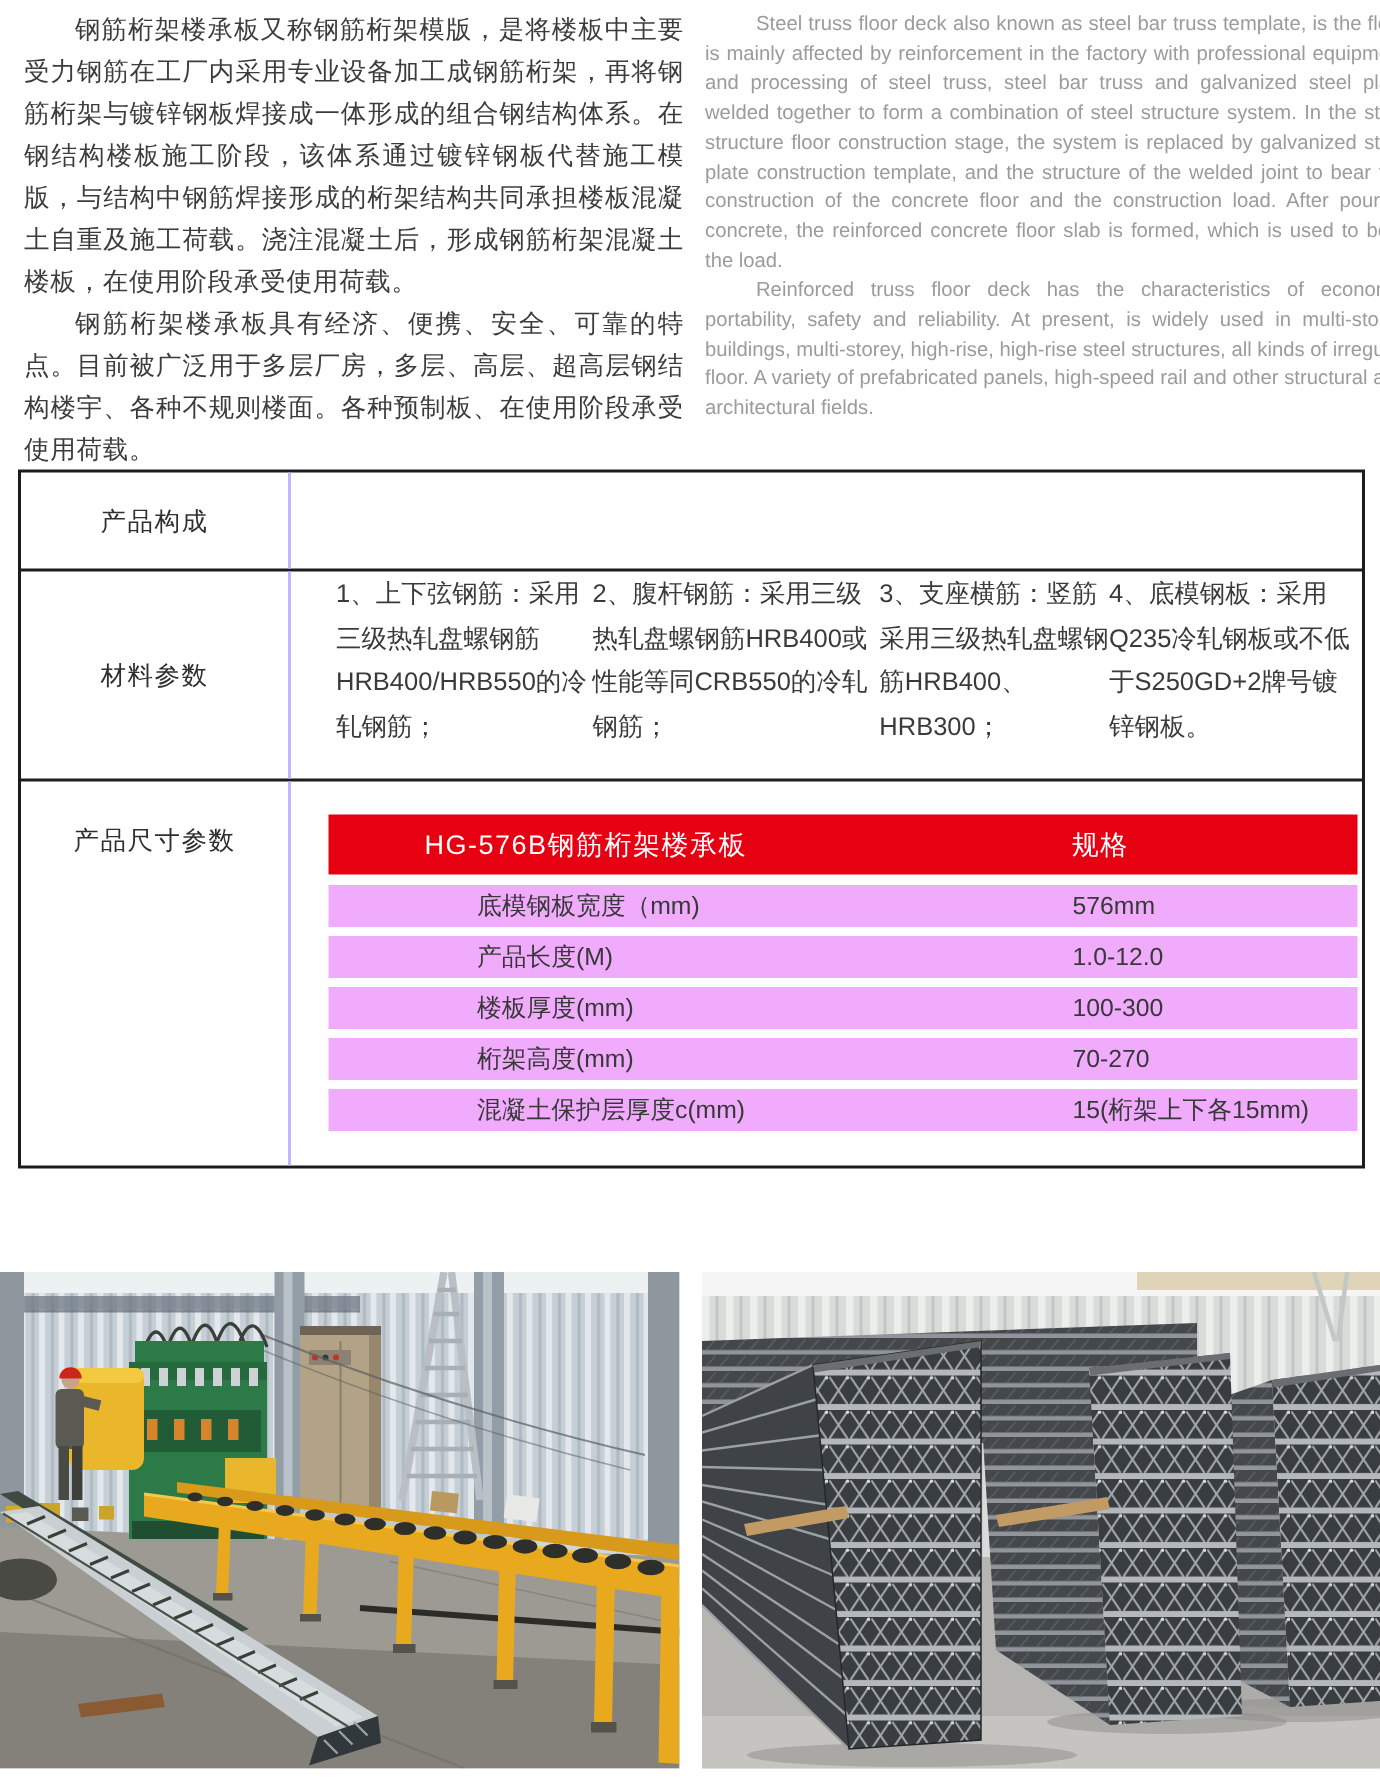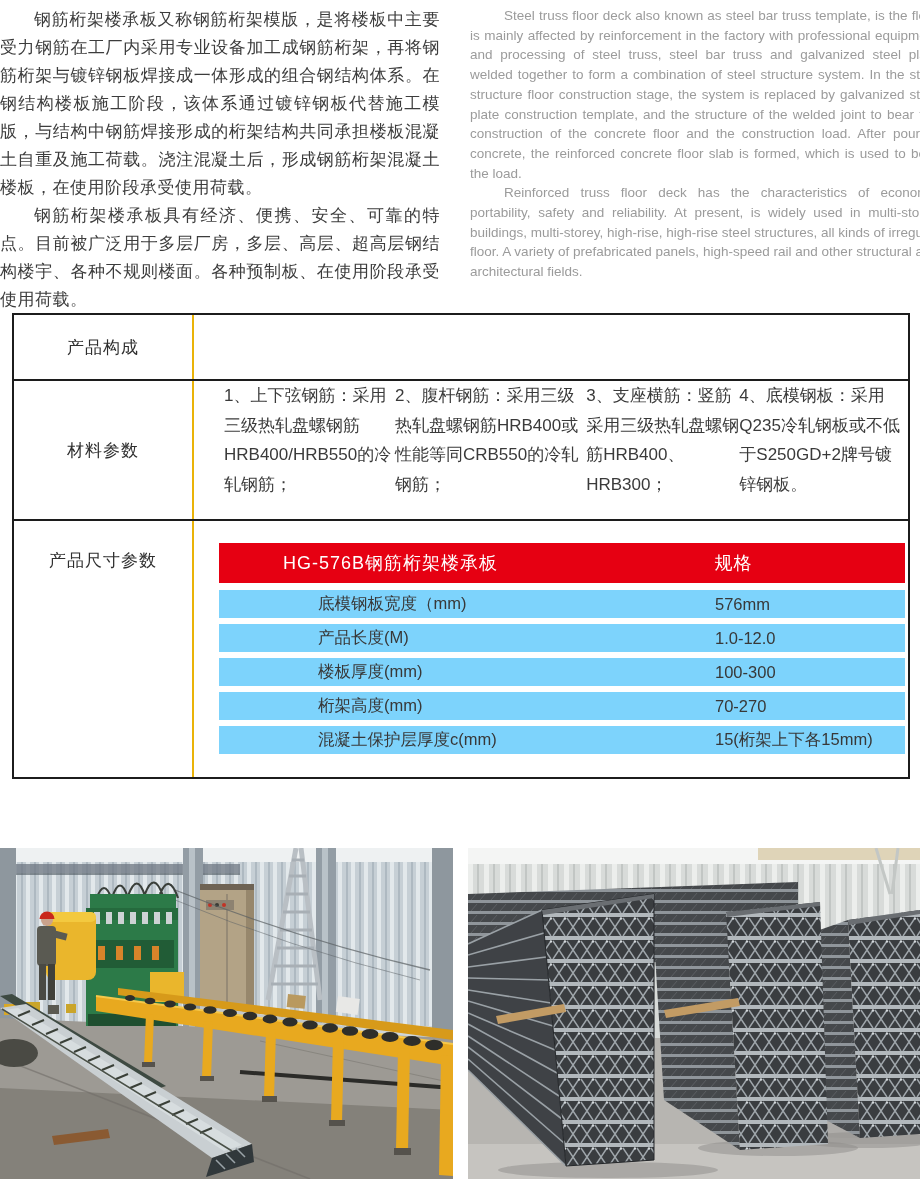--- a/index.html
+++ b/index.html
@@ -1,46 +1,46 @@
 <!DOCTYPE html>
 <html><head>
 <meta charset="utf-8">
 <style>
   html,body{margin:0;padding:0;background:#ffffff;}
   .page{position:relative;width:920px;height:1194px;background:#fff;overflow:hidden;
         font-family:"Liberation Sans",sans-serif;}
 
   
-  .intro-zh{position:absolute;left:0;top:6px;width:440px;font-size:17px;line-height:28px;
+  .intro-zh{position:absolute;left:16px;top:6px;width:440px;font-size:17px;line-height:28px;
             color:#3c3c3c;text-align:justify;letter-spacing:0.5px;}
   .intro-zh p{margin:0;text-indent:2em;}
   .intro-en{position:absolute;left:470px;top:6px;width:468px;font-size:13.5px;line-height:19.7px;
             color:#9b9b9b;text-align:justify;}
   .intro-en p{margin:0;text-indent:34px;}
 
   
   .spec-table{position:absolute;left:12px;top:313px;width:894px;border:2px solid #1c1c1c;}
   .trow{display:flex;border-bottom:2px solid #1c1c1c;}
   .trow:last-child{border-bottom:none;}
   .r1{height:64px;} .r2{height:138px;} .r3{height:256px;}
-  .tlabel{width:178px;border-right:2px solid #eab308;display:flex;align-items:center;
+  .tlabel{width:178px;border-right:2px solid #c4b5fd;display:flex;align-items:center;
           justify-content:center;font-size:17px;letter-spacing:1px;color:#2f2f2f;flex:none;}
   .r3 .tlabel{align-items:flex-start;padding-top:28px;}
   .tcontent{flex:1;min-width:0;}
   .r1 .tcontent{display:flex;align-items:center;padding-left:30px;font-size:17px;color:#3a3a3a;letter-spacing:0.5px;}
   .r2 .tcontent{display:flex;flex-direction:row;justify-content:center;padding-left:30px;
                 font-size:17px;line-height:29.5px;color:#3a3a3a;}
   .r3 .tcontent{padding:22px 0 0 25px;}
 
   
   .dim-header{width:686px;height:40px;background:#e60012;display:flex;align-items:center;
               color:#ffffff;font-size:18px;letter-spacing:1px;}
   .dim-title{width:50%;text-align:center;}
   .dim-spec{width:50%;text-align:center;}
-  .dim-row{width:686px;height:28px;background:#7dd3fc;margin-top:6px;display:flex;
+  .dim-row{width:686px;height:28px;background:#f0abfc;margin-top:6px;display:flex;
            align-items:center;font-size:16.5px;color:#383838;}
   .dim-row.first{margin-top:7px;}
   .dim-name{width:496px;padding-left:99px;box-sizing:border-box;flex:none;}
   .dim-value{flex:1;}
 
   
   .photos{position:absolute;top:848px;left:0;width:920px;height:331px;}
   .photo{position:absolute;top:0;height:331px;overflow:hidden;background:#cfd6da;}
   .photo-left{left:0;width:453px;}
   .photo-right{left:468px;width:452px;}

